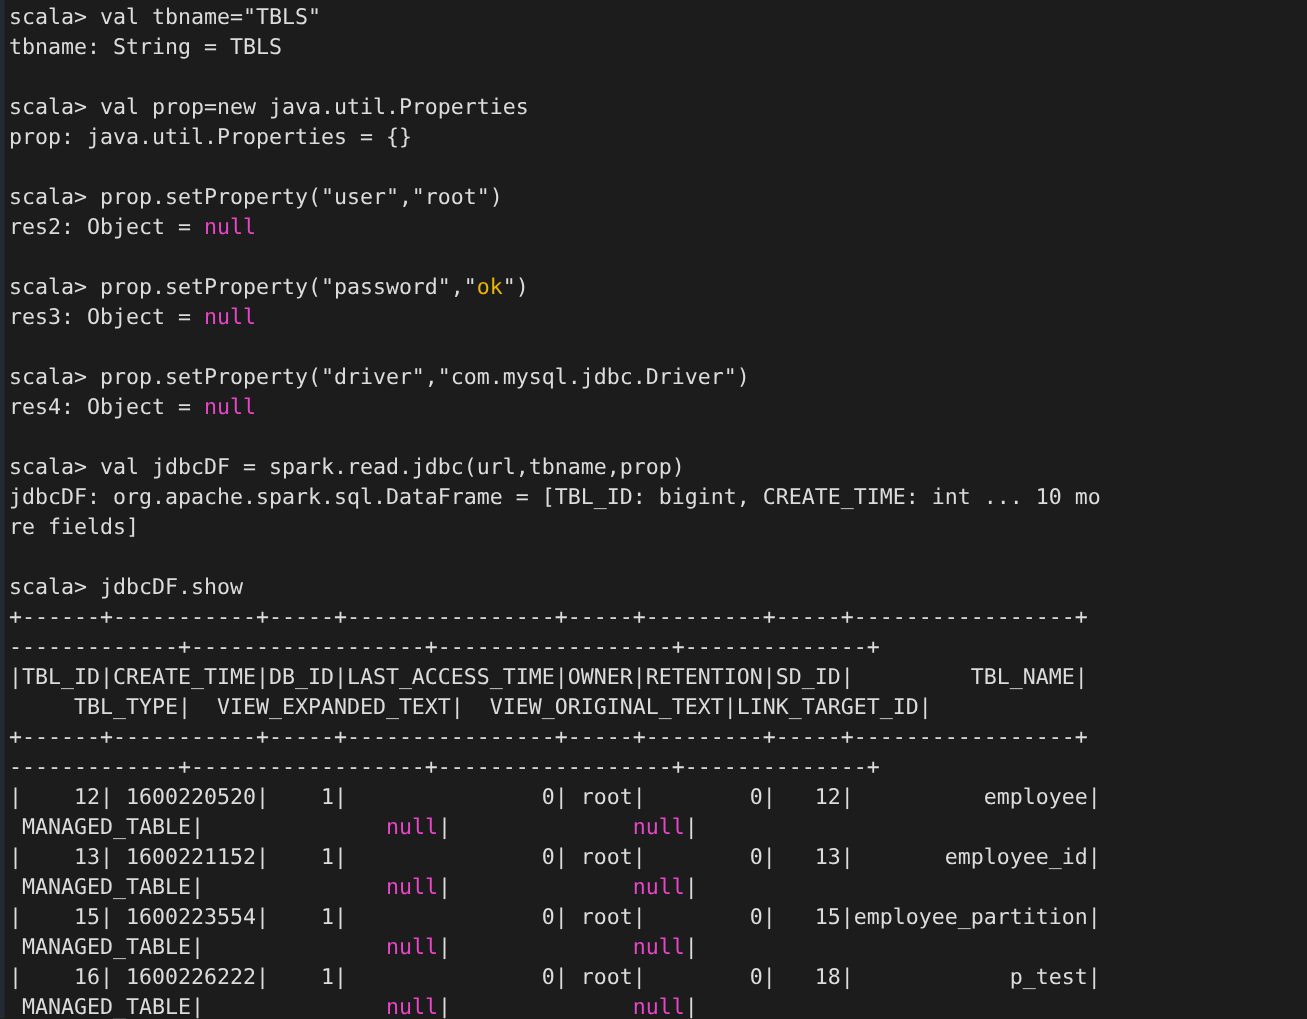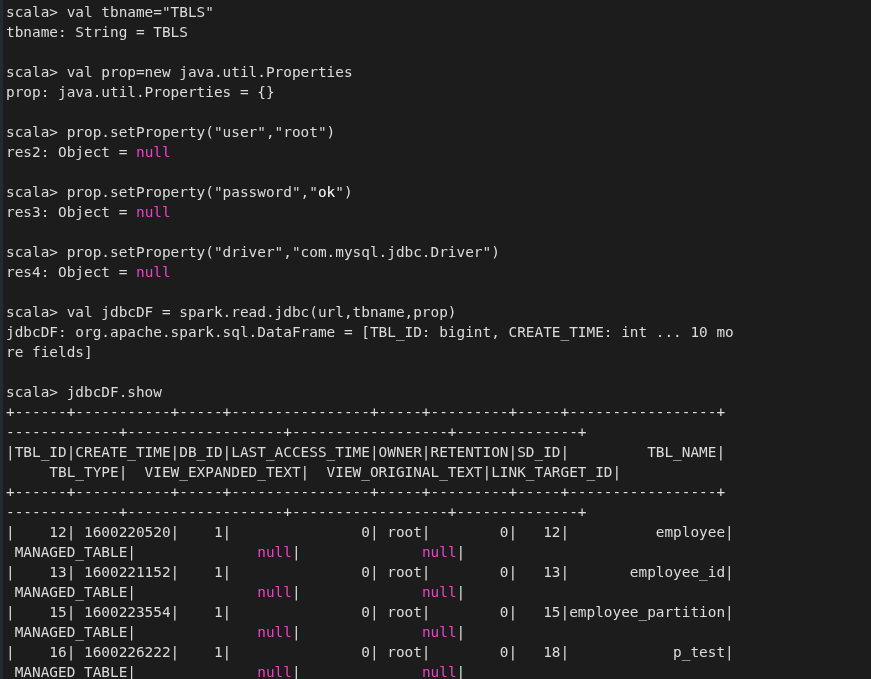--- a/index.html
+++ b/index.html
@@ -25,20 +25,20 @@
     white-space: pre;
     padding: 2px 0 0 3px;
     box-sizing: border-box;
   }
   .line {
     height: 20px;
     white-space: pre;
   }
   .tok-default { color: #dcdcdc; }
   .tok-null    { color: #e845c8; }
-  .tok-string  { color: #ffffff; }
+  .tok-string  { color: #eab308; }
 </style>
 </head>
 <body>
 
 <div id="terminal">
   <div id="screen"><div class="line"><span class="tok-default">scala&gt; val tbname="TBLS"</span></div><div class="line"><span class="tok-default">tbname: String = TBLS</span></div><div class="line">&nbsp;</div><div class="line"><span class="tok-default">scala&gt; val prop=new java.util.Properties</span></div><div class="line"><span class="tok-default">prop: java.util.Properties = {}</span></div><div class="line">&nbsp;</div><div class="line"><span class="tok-default">scala&gt; prop.setProperty("user","root")</span></div><div class="line"><span class="tok-default">res2: Object = </span><span class="tok-null">null</span></div><div class="line">&nbsp;</div><div class="line"><span class="tok-default">scala&gt; prop.setProperty("password","</span><span class="tok-string">ok</span><span class="tok-default">")</span></div><div class="line"><span class="tok-default">res3: Object = </span><span class="tok-null">null</span></div><div class="line">&nbsp;</div><div class="line"><span class="tok-default">scala&gt; prop.setProperty("driver","com.mysql.jdbc.Driver")</span></div><div class="line"><span class="tok-default">res4: Object = </span><span class="tok-null">null</span></div><div class="line">&nbsp;</div><div class="line"><span class="tok-default">scala&gt; val jdbcDF = spark.read.jdbc(url,tbname,prop)</span></div><div class="line"><span class="tok-default">jdbcDF: org.apache.spark.sql.DataFrame = [TBL_ID: bigint, CREATE_TIME: int ... 10 mo</span></div><div class="line"><span class="tok-default">re fields]</span></div><div class="line">&nbsp;</div><div class="line"><span class="tok-default">scala&gt; jdbcDF.show</span></div><div class="line"><span class="tok-default">+------+-----------+-----+----------------+-----+---------+-----+-----------------+</span></div><div class="line"><span class="tok-default">-------------+------------------+------------------+--------------+</span></div><div class="line"><span class="tok-default">|TBL_ID|CREATE_TIME|DB_ID|LAST_ACCESS_TIME|OWNER|RETENTION|SD_ID|         TBL_NAME|</span></div><div class="line"><span class="tok-default">     TBL_TYPE|  VIEW_EXPANDED_TEXT|  VIEW_ORIGINAL_TEXT|LINK_TARGET_ID|</span></div><div class="line"><span class="tok-default">+------+-----------+-----+----------------+-----+---------+-----+-----------------+</span></div><div class="line"><span class="tok-default">-------------+------------------+------------------+--------------+</span></div><div class="line"><span class="tok-default">|    12| 1600220520|    1|               0| root|        0|   12|          employee|</span></div><div class="line"><span class="tok-default"> MANAGED_TABLE|              </span><span class="tok-null">null</span><span class="tok-default">|              </span><span class="tok-null">null</span><span class="tok-default">|</span></div><div class="line"><span class="tok-default">|    13| 1600221152|    1|               0| root|        0|   13|       employee_id|</span></div><div class="line"><span class="tok-default"> MANAGED_TABLE|              </span><span class="tok-null">null</span><span class="tok-default">|              </span><span class="tok-null">null</span><span class="tok-default">|</span></div><div class="line"><span class="tok-default">|    15| 1600223554|    1|               0| root|        0|   15|employee_partition|</span></div><div class="line"><span class="tok-default"> MANAGED_TABLE|              </span><span class="tok-null">null</span><span class="tok-default">|              </span><span class="tok-null">null</span><span class="tok-default">|</span></div><div class="line"><span class="tok-default">|    16| 1600226222|    1|               0| root|        0|   18|            p_test|</span></div><div class="line"><span class="tok-default"> MANAGED_TABLE|              </span><span class="tok-null">null</span><span class="tok-default">|              </span><span class="tok-null">null</span><span class="tok-default">|</span></div></div>
 </div>
 
 </body></html>

